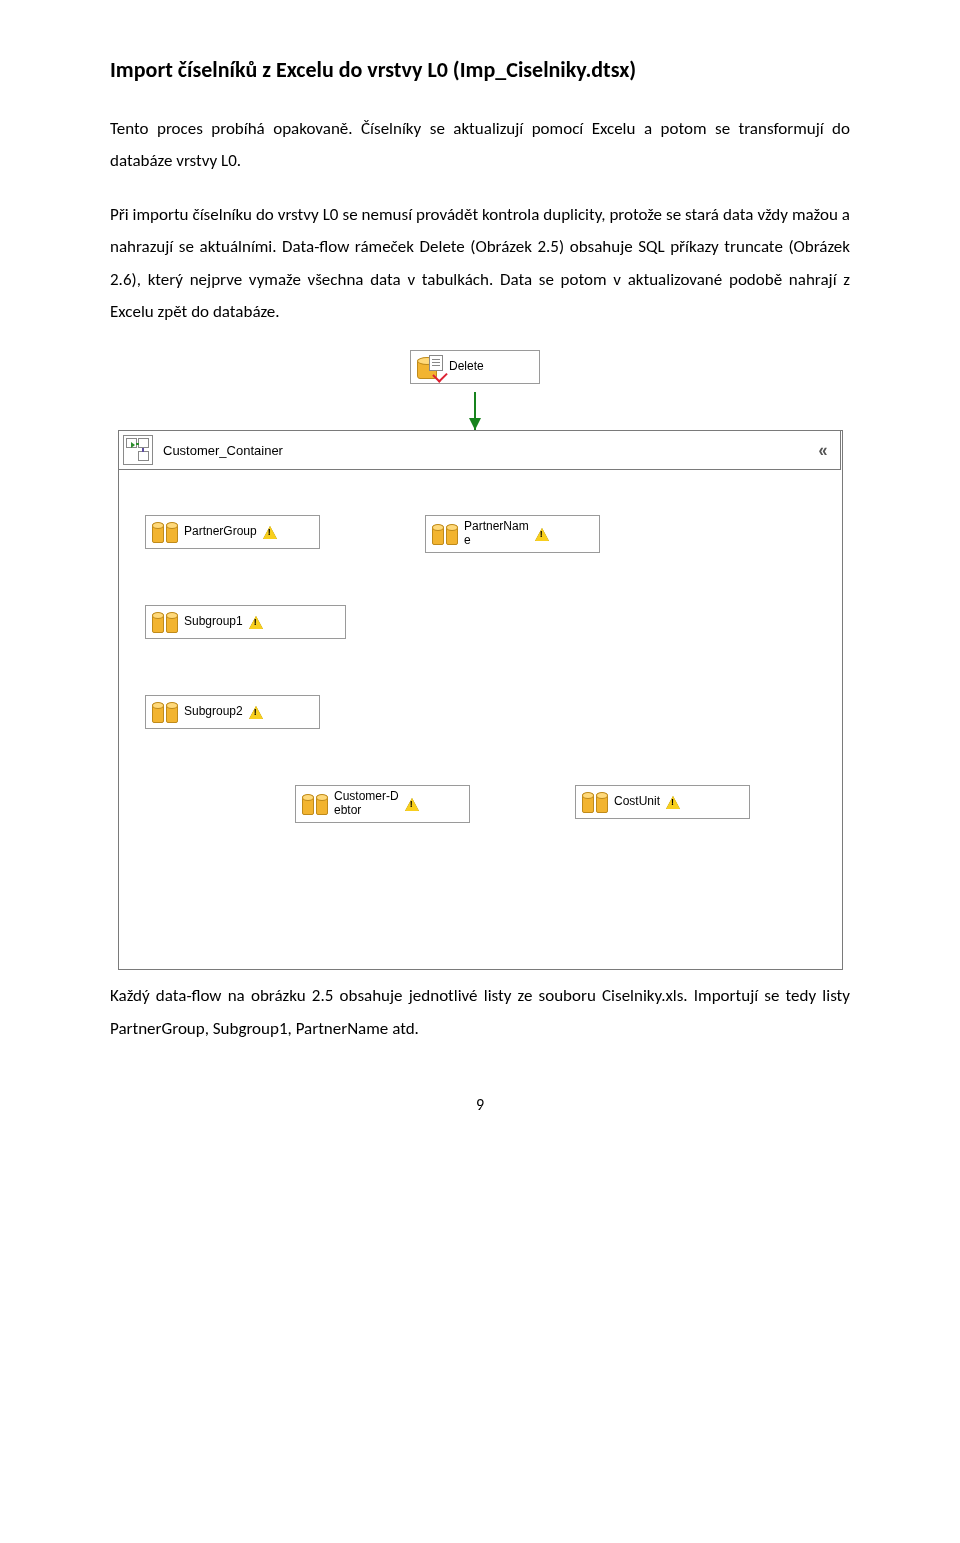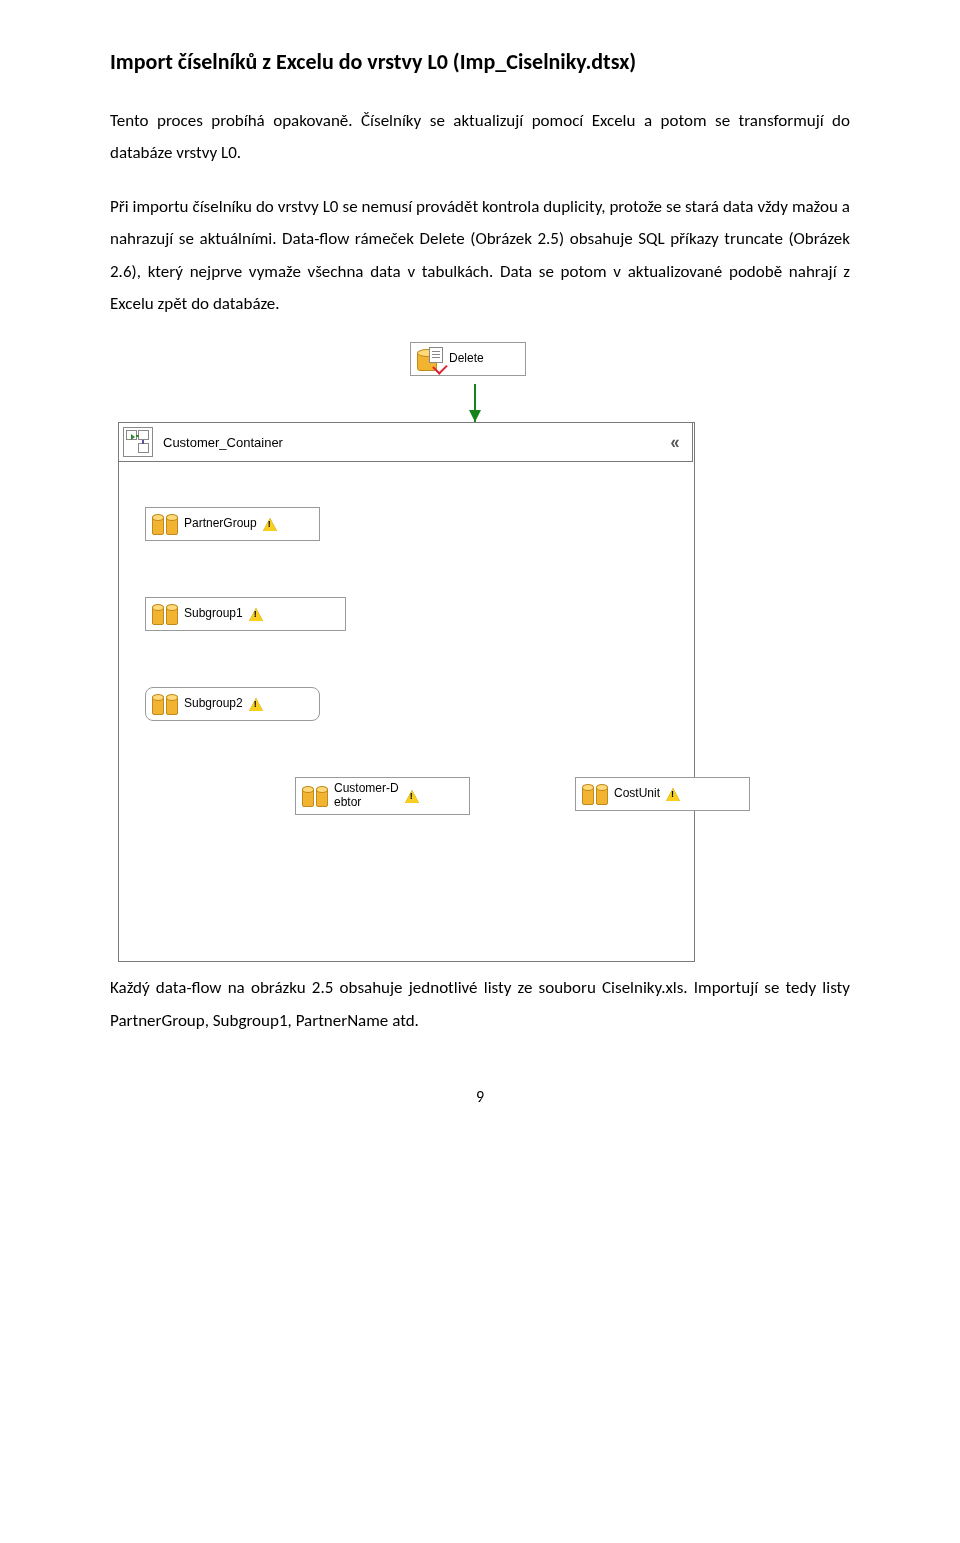--- a/index.html
+++ b/index.html
@@ -3,21 +3,21 @@
 <meta charset="utf-8">
 <style>
   body {
     margin: 0;
     background: #fff;
     font-family: Calibri, "Segoe UI", Arial, sans-serif;
     color: #000;
   }
   .page {
     width: 960px;
-    margin: 8px auto;
+    margin: 16px auto;
     padding: 40px 110px 40px 110px;
     box-sizing: border-box;
   }
   h1.doc-title {
     font-size: 22px;
     font-weight: bold;
     margin: 0 0 28px 0;
     line-height: 1.3;
   }
   p.body {
@@ -93,21 +93,21 @@
   .warn::after {
     content: "!";
     position: absolute;
     left: -2px; top: 1px;
     font-size: 9px; font-weight: bold;
     color: #000;
   }
 
   
   .delete-task {
-    left: 300px; top: 0; width: 116px;
+    left: 300px; top: 0; width: 130px;
   }
   .icon-delete {
     position: relative;
     width: 26px; height: 24px;
   }
   .icon-delete .db {
     position: absolute; left: 0; bottom: 0;
     width: 18px; height: 18px;
     background: #f2b430;
     border: 1px solid #bf8a1a;
@@ -135,21 +135,21 @@
     width: 10px; height: 8px;
     border-left: 2px solid #d23;
     border-bottom: 2px solid #d23;
     transform: rotate(-45deg);
   }
 
   
   .cust-container {
     position: absolute;
     left: 8px; top: 80px;
-    width: 577px; height: 540px;
+    width: 725px; height: 540px;
     border: 1px solid #7a7a7a;
     background: #fff;
     box-sizing: border-box;
   }
   .cust-header {
     position: absolute;
     left: -1px; top: -1px;
     width: 100%;
     height: 40px;
     border: 1px solid #7a7a7a;
@@ -195,21 +195,21 @@
     position: absolute;
     left: 0; top: 0;
     width: 100%; height: 100%;
     pointer-events: none;
   }
 
   
   .t-partnergroup { left: 35px;  top: 165px; width: 175px; text-align: right; }
   .t-partnername  { left: 315px; top: 165px; width: 175px; }
   .t-subgroup1    { left: 35px;  top: 255px; width: 201px; }
-  .t-subgroup2    { left: 35px;  top: 345px; width: 175px; border-radius: 8px; }
+  .t-subgroup2    { left: 35px;  top: 345px; width: 175px; }
   .t-custdebt     { left: 185px; top: 435px; width: 175px; }
   .t-costunit     { left: 465px; top: 435px; width: 175px; }
   .t-custcred     { left: 185px; top: 525px; width: 175px; }
 
   .caption {
     font-size: 15px;
     font-weight: bold;
     margin: 12px 0 18px 80px;
   }
   .pagenum {
@@ -279,20 +279,29 @@
 
       <div class="task t-partnergroup">
         <span class="icon-dbpair">
             <span></span>
             <span></span>
           </span>
         <span class="label">PartnerGroup</span>
         <span class="warn"></span>
       </div>
 
+      <div class="task t-partnername">
+        <span class="icon-dbpair">
+            <span></span>
+            <span></span>
+          </span>
+        <span class="label">PartnerNam
+e</span>
+        <span class="warn"></span>
+      </div>
 
       <div class="task t-subgroup1">
         <span class="icon-dbpair">
             <span></span>
             <span></span>
           </span>
         <span class="label">Subgroup1</span>
         <span class="warn"></span>
       </div>
 

